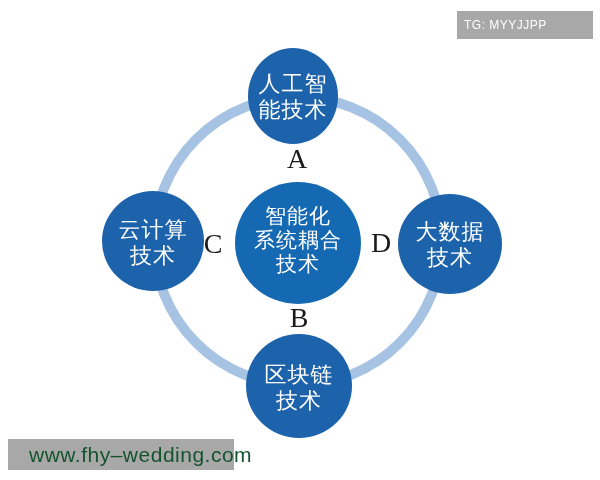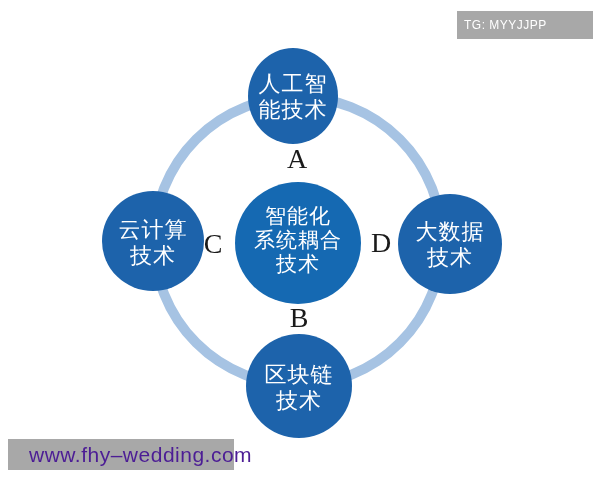--- a/index.html
+++ b/index.html
@@ -104,15 +104,15 @@
     </g>
 
     <text class="edge-letter" x="297" y="168">A</text>
     <text class="edge-letter" x="299" y="327">B</text>
     <text class="edge-letter" x="213" y="253">C</text>
     <text class="edge-letter" x="381" y="252">D</text>
   </svg>
 
   <div class="badge badge-tg" title="TG: MYYJJPP" style="background: rgb(168, 168, 168); color: rgb(255, 255, 255);">TG: MYYJJPP</div>
 
-  <div class="badge badge-site" title="www.fhy–wedding.com" style="background: rgb(168, 168, 168); color: #4c1d95; padding-left: 21px;">www.fhy–wedding.com</div>
+  <div class="badge badge-site" title="www.fhy–wedding.com" style="background: rgb(168, 168, 168); color: #14532d; padding-left: 21px;">www.fhy–wedding.com</div>
 
 </div>
 
 </body></html>

